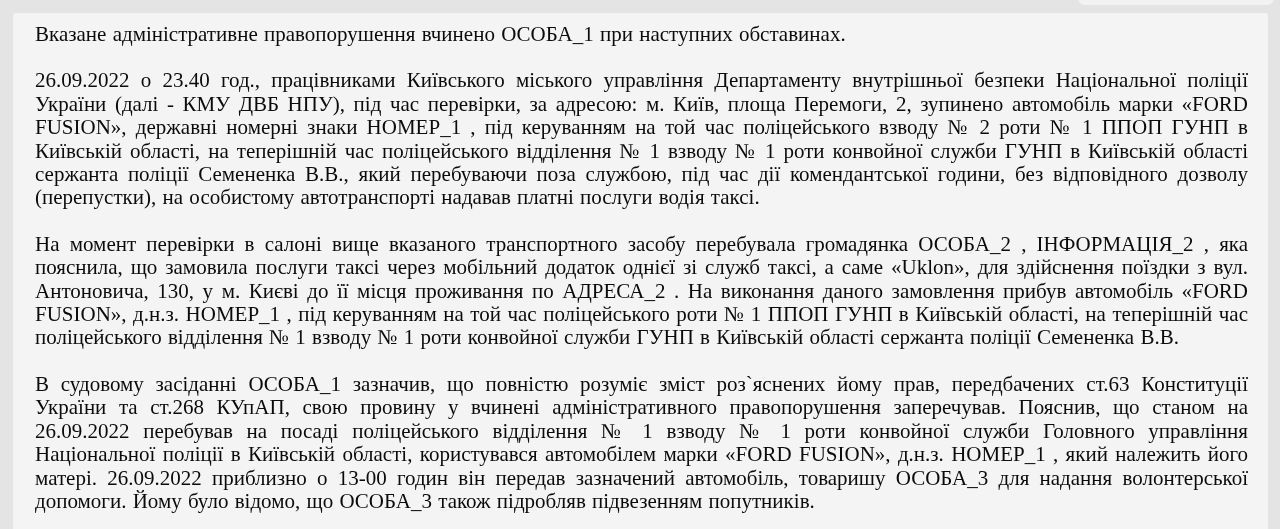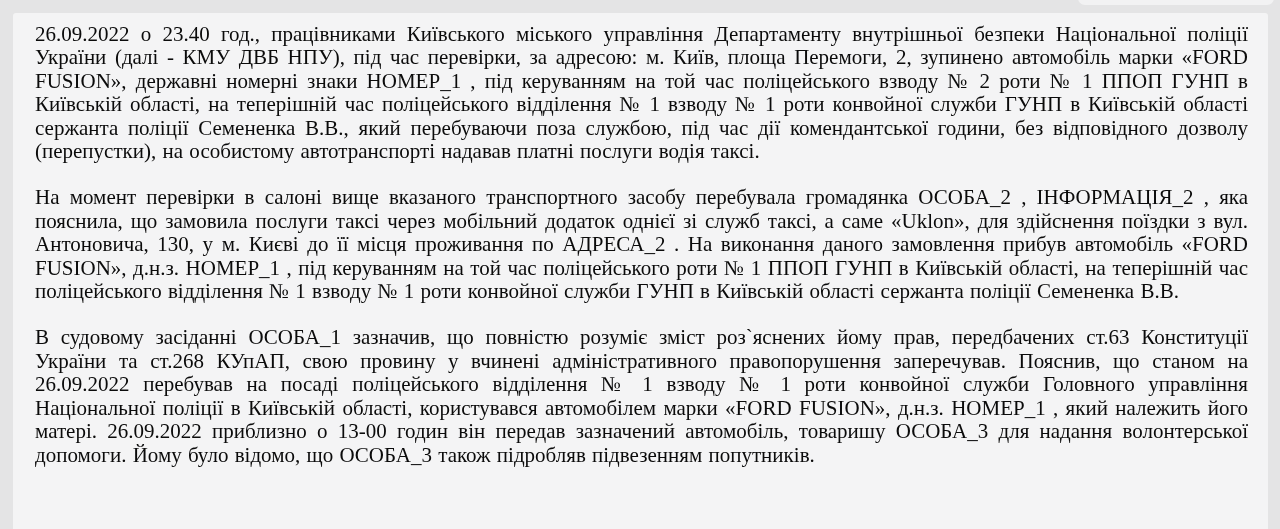--- a/index.html
+++ b/index.html
@@ -55,20 +55,21 @@
 </style>
 </head>
 <body>
 
 <div class="viewport">
 
   <div class="card-edge-artifact"></div>
 
   <div class="document-panel">
 
+    <p class="para">Вказане адміністративне правопорушення вчинено ОСОБА_1 при наступних обставинах.</p>
 
     <p class="para">26.09.2022 о 23.40 год., працівниками Київського міського управління Департаменту внутрішньої безпеки Національної поліції України (далі - КМУ ДВБ НПУ), під час перевірки, за адресою: м. Київ, площа Перемоги, 2, зупинено автомобіль марки «FORD FUSION», державні номерні знаки НОМЕР_1 , під керуванням на той час поліцейського взводу № 2 роти № 1 ППОП ГУНП в Київській області, на теперішній час поліцейського відділення № 1 взводу № 1 роти конвойної служби ГУНП в Київській області сержанта поліції Семененка В.В., який перебуваючи поза службою, під час дії комендантської години, без відповідного дозволу (перепустки), на особистому автотранспорті надавав платні послуги водія таксі.</p>
 
     <p class="para">На момент перевірки в салоні вище вказаного транспортного засобу перебувала громадянка ОСОБА_2 , ІНФОРМАЦІЯ_2 , яка пояснила, що замовила послуги таксі через мобільний додаток однієї зі служб таксі, а саме «Uklon», для здійснення поїздки з вул. Антоновича, 130, у м. Києві до її місця проживання по АДРЕСА_2 . На виконання даного замовлення прибув автомобіль «FORD FUSION», д.н.з. НОМЕР_1 , під керуванням на той час поліцейського роти № 1 ППОП ГУНП в Київській області, на теперішній час поліцейського відділення № 1 взводу № 1 роти конвойної служби ГУНП в Київській області сержанта поліції Семененка В.В.</p>
 
     <p class="para">В судовому засіданні ОСОБА_1 зазначив, що повністю розуміє зміст роз`яснених йому прав, передбачених ст.63 Конституції України та ст.268 КУпАП, свою провину у вчинені адміністративного правопорушення заперечував. Пояснив, що станом на 26.09.2022 перебував на посаді поліцейського відділення № 1 взводу № 1 роти конвойної служби Головного управління Національної поліції в Київській області, користувався автомобілем марки «FORD FUSION», д.н.з. НОМЕР_1 , який належить його матері. 26.09.2022 приблизно о 13-00 годин він передав зазначений автомобіль, товаришу ОСОБА_3 для надання волонтерської допомоги. Йому було відомо, що ОСОБА_3 також підробляв підвезенням попутників.</p>
 
   </div>
 </div>
 

